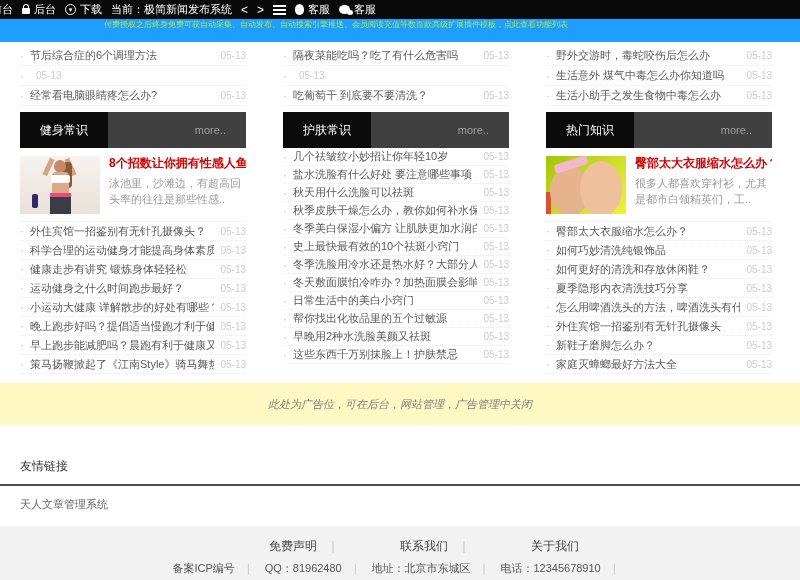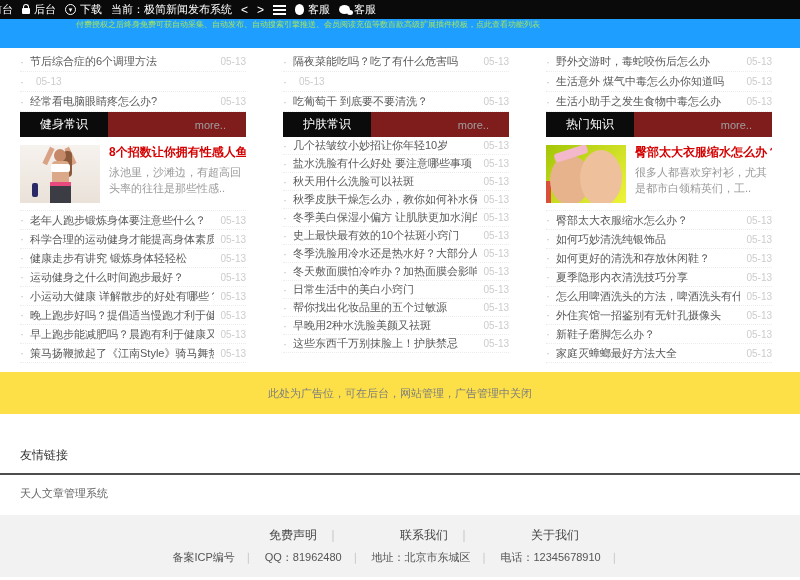--- a/index.html
+++ b/index.html
@@ -18,40 +18,40 @@
     display:inline-flex; align-items:center; justify-content:center; font-size:7px; line-height:1; }
   .ico-chev { font-size:12px; color:#fff; cursor:pointer; }
   .ico-menu { display:inline-block; cursor:pointer; }
   .ico-menu i { display:block; width:13px; height:2px; background:#fff; margin:2px 0; }
   .ico-qq { width:9px; height:11px; background:#fff; border-radius:50% 50% 45% 45%; display:inline-block; }
   .ico-wechat { position:relative; width:11px; height:9px; background:#fff; border-radius:50%; display:inline-block; }
   .ico-wechat::after { content:""; position:absolute; right:-3px; bottom:-1px; width:6px; height:5px;
     background:#fff; border-radius:50%; }
 
   
-  .noticebar { height:29px; background:#1e9fff; color:#a4e35c; font-size:8px;
-    line-height:11px; padding-left:76px; white-space:nowrap; overflow:hidden; cursor:pointer; }
+  .noticebar { height:23px; background:#1e9fff; color:#a4e35c; font-size:8px;
+    line-height:11px; padding-left:104px; white-space:nowrap; overflow:hidden; cursor:pointer; }
 
   
   .container { width:752px; margin-left:20px; }
   .cols { display:flex; gap:37px; }
   .col { width:226px; flex:none; }
 
   .row { display:flex; align-items:center; height:20px; font-size:11px;
     border-bottom:1px dotted #ececec; cursor:pointer; }
   .row .bullet { color:#c2c2c2; margin-right:6px; font-size:12px; }
   .row .t { flex:1; color:#595959; white-space:nowrap; overflow:hidden; }
   .row .d { color:#ccc; font-size:10px; margin-left:6px; }
   .col-mid .seclist .row { height:18px; }
   .col-side .seclist .row { height:19px; }
 
   .preview .row { height:20px; }
   .preview { margin-top:4px; }
 
-  .sec-header { height:25px; background:#7f1d1d; display:flex; align-items:stretch; }
+  .sec-header { margin-top:6px; height:36px; background:#404040; display:flex; align-items:stretch; }
   .sec-header .lab { width:88px; background:#0b0b0b; color:#fff; font-size:12px;
     display:flex; align-items:center; justify-content:center; cursor:pointer; }
   .sec-header .more { margin-left:auto; color:#9f9f9f; font-size:11px;
     display:flex; align-items:center; padding-right:20px; cursor:pointer; }
 
   .featured { display:flex; gap:9px; padding:8px 0 7px 0; border-bottom:1px dotted #ececec; cursor:pointer; }
   .featured .fx { flex:1; overflow:hidden; }
   .featured .ft { color:#d40000; font-size:12px; font-weight:bold; line-height:14px;
     margin-bottom:5px; white-space:nowrap; overflow:hidden; }
   .featured .fd { color:#999; font-size:11px; line-height:16px; }
@@ -68,22 +68,22 @@
   .tf-legs { position:absolute; left:30px; top:41px; width:21px; height:17px; background:#3c3c44; }
   .tf-bottle { position:absolute; left:12px; top:38px; width:6px; height:14px; background:#2a2a66; border-radius:2px; }
 
   .thumb-hip { background:linear-gradient(135deg,#a3c606 0%,#d9e62e 70%,#eef338 100%); }
   .th-edge { position:absolute; left:0; top:36px; width:5px; height:22px; background:#d8503a; }
   .th-l { position:absolute; left:4px; top:10px; width:40px; height:50px; background:#e7b38d; border-radius:50%; }
   .th-r { position:absolute; left:34px; top:5px; width:42px; height:56px; background:#eec09b; border-radius:50%; }
   .th-thong { position:absolute; left:8px; top:4px; width:34px; height:9px; background:#f4b8cc; transform:rotate(-18deg); border-radius:3px; }
 
   
-  .adbar { margin-top:9px; height:42px; background:#fde047; display:flex;
-    align-items:center; justify-content:center; color:#7d7d7d; font-size:11px; cursor:pointer; }
+  .adbar { margin-top:9px; height:42px; background:#fef9c3; display:flex;
+    align-items:center; justify-content:center; color:#7d7d7d; font-size:11px; cursor:pointer;font-style:italic; }
 
   
   .flinks-title { padding-top:33px; font-size:12px; font-weight:normal; color:#333; }
   .flinks-sep { margin-top:9px; border-top:2px solid #4d4d4d; width:800px; margin-left:-20px; }
   .flinks-list { padding:11px 0 14px 0; font-size:11px; color:#666; display:flex; gap:18px; }
   .flinks-list span { cursor:pointer; }
 
   
   .footer-gray { background:#f2f2f2; text-align:center; padding:9px 0 9px 0; }
   .fnav { font-size:12px; color:#444; line-height:22px; }
@@ -218,21 +218,21 @@
         </div>
         <div class="fx">
           <div class="ft">8个招数让你拥有性感人鱼线</div>
           <div class="fd">泳池里，沙滩边，有超高回头率的往往是那些性感..</div>
         </div>
       </div>
       <div class="seclist">
 
           <div class="row">
             <span class="bullet">·</span>
-            <span class="t">老年人跑步锻炼身体要注意些什么？</span>
+            <span class="t">外住宾馆一招鉴别有无针孔摄像头？</span>
             <span class="d">05-13</span>
           </div>
 
           <div class="row">
             <span class="bullet">·</span>
             <span class="t">科学合理的运动健身才能提高身体素质</span>
             <span class="d">05-13</span>
           </div>
 
           <div class="row">

